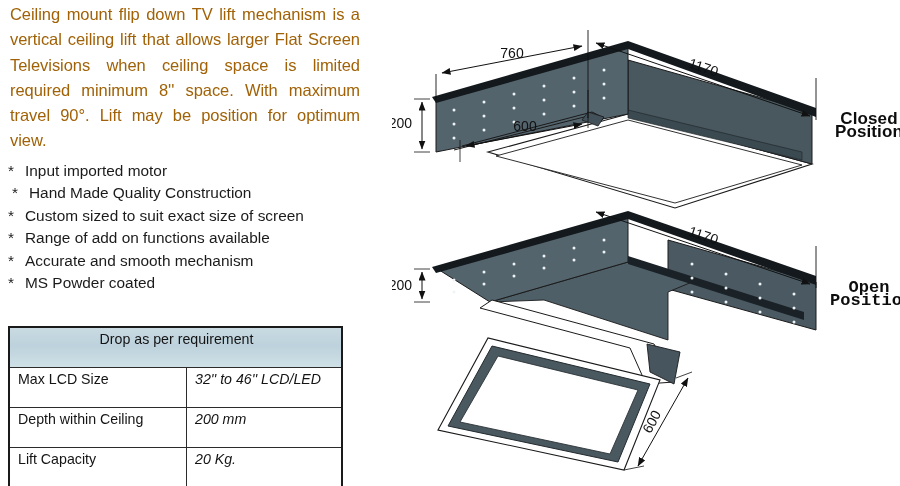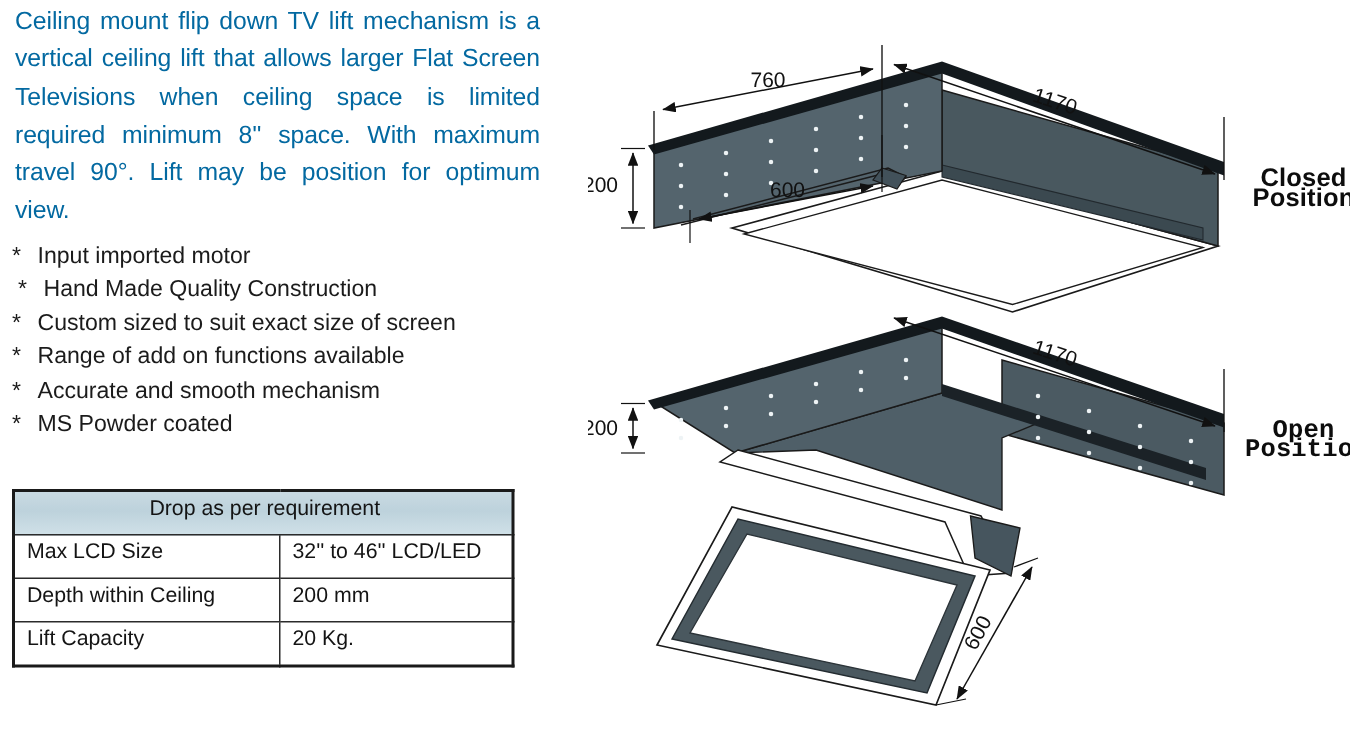--- a/index.html
+++ b/index.html
@@ -10,50 +10,50 @@
   }
   .page{position:absolute;inset:0;}
 
   
   .left-col{position:absolute;left:0;top:0;width:370px;height:486px;}
 
   .intro{
     position:absolute;left:10px;top:2px;width:350px;
     font-size:16.5px;line-height:25.3px;
     text-align:justify;text-align-last:left;
-    color:#0369a1;letter-spacing:-0.05px;
+    color:#a16207;letter-spacing:-0.05px;
   }
 
   .features{
     position:absolute;left:8px;top:160px;width:355px;
     font-size:15.4px;line-height:22.4px;color:#1b1b1b;
   }
   .feature-row{display:flex;align-items:baseline;white-space:nowrap;}
   .feature-star{width:17px;flex:0 0 17px;text-align:left;}
   .feature-row.indent .feature-star{padding-left:4px;}
   .feature-txt{flex:1 1 auto;}
 
   
   .spec-table{
     position:absolute;left:8px;top:326px;width:335px;
     border:2px solid #1a1a1a;border-collapse:collapse;
     background:#fff;
   }
   .spec-table td{
     border:1px solid #2b2b2b;
     font-size:14.2px;color:#141414;
-    padding:2px 6px 9px 8px;height:17px;white-space:nowrap;
+    padding:2px 6px 20px 8px;height:17px;white-space:nowrap;
   }
   .spec-head{
     background:linear-gradient(to bottom,#c9dae2 0%,#bdd2dc 45%,#cfe0e7 100%);
     text-align:center;font-size:16.6px;padding:3px 0 4px 0;
     color:#101010;
   }
   .col-label{width:162px;}
-  .col-value{width:auto;}
+  .col-value{width:auto;font-style:italic;}
 
   
   .diagrams{position:absolute;left:380px;top:0;width:520px;height:486px;margin-left:12px;}
   .diagram-svg{position:absolute;left:0;top:0;}
 
   .pos-label{
     position:absolute;font-size:17px;font-weight:bold;
     line-height:13.4px;text-align:center;color:#0d0d0d;width:78px;
     letter-spacing:0.1px;
   }

